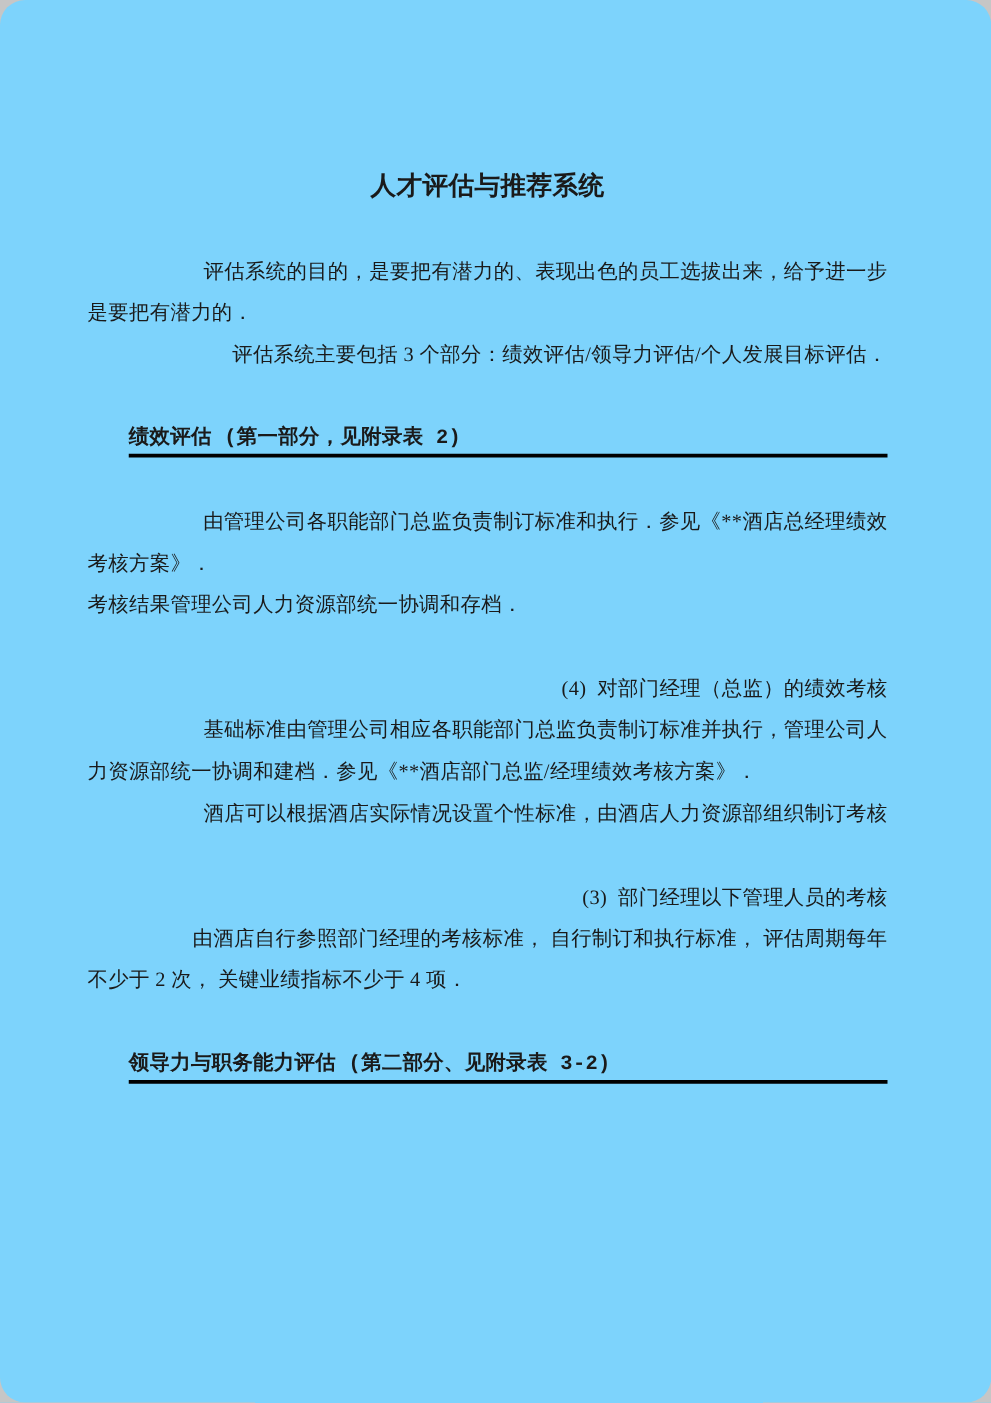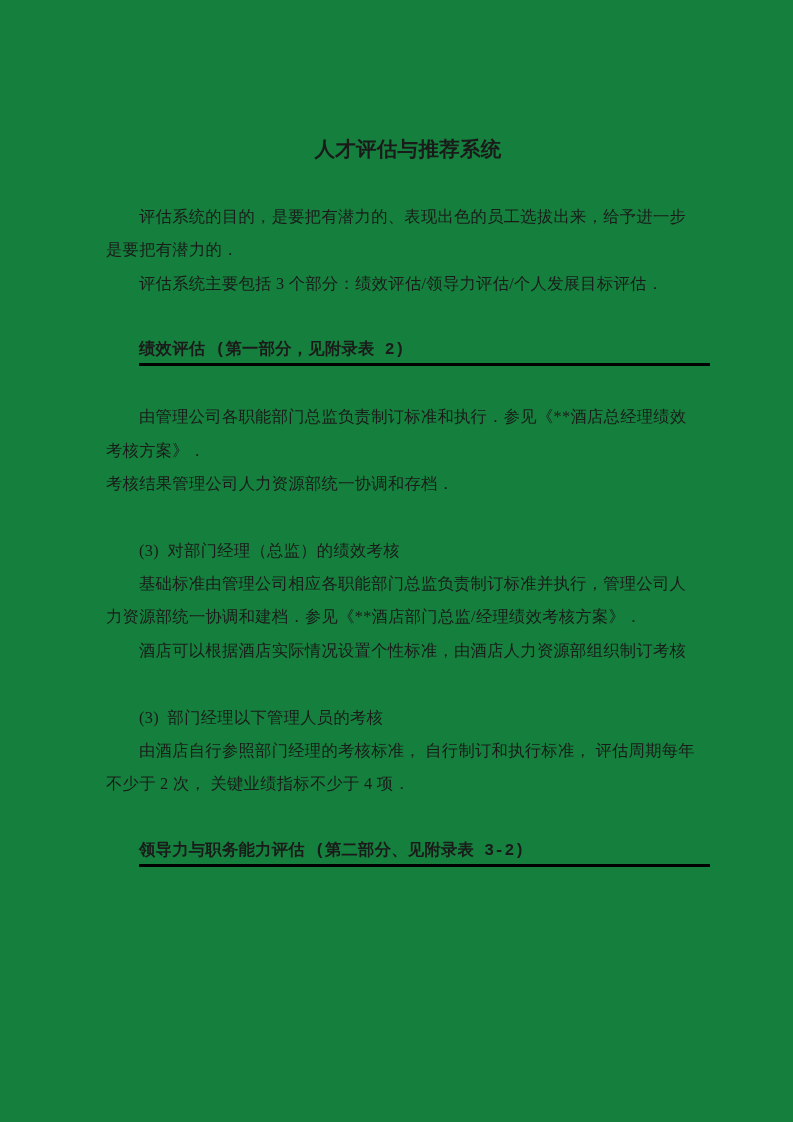--- a/index.html
+++ b/index.html
@@ -1,41 +1,42 @@
 <!DOCTYPE html>
 <html><head>
 <meta charset="utf-8">
 <style>
   html, body { margin: 0; padding: 0; background: #c6c6c6; }
   .page {
     position: relative;
     width: 793px;
     height: 1122px;
     margin: 0 auto;
-    background: #15803d;
+    background: #7dd3fc;
     box-sizing: border-box;
-    padding: 133px 83px 0 106px;
+    padding: 133px 83px 0 70px;
     font-family: "Liberation Serif", "DejaVu Serif", serif;
     color: #1a1a1a;
     overflow: hidden;
+    border-radius: 20px;
   }
   .line {
     position: relative;
     height: 33.4px;
     line-height: 33.4px;
     font-size: 16.3px;
     letter-spacing: 0.3px;
     white-space: pre;
   }
   .line.title {
     text-align: center;
     font-weight: bold;
     font-size: 20.5px;
   }
-  .line.indent { padding-left: 33px; }
+  .line.indent { padding-left: 33px; text-align: right; }
   .line.heading {
     padding-left: 33px;
     font-weight: bold;
     font-family: Liberation Mono, monospace;
   }
   .line.heading::after {
     content: "";
     position: absolute;
     left: 33px;
     right: 0;
@@ -52,21 +53,21 @@
   <div class="line indent">评估系统的目的，是要把有潜力的、表现出色的员工选拔出来，给予进一步</div>
   <div class="line flush">是要把有潜力的．</div>
   <div class="line indent">评估系统主要包括 3 个部分：绩效评估/领导力评估/个人发展目标评估．</div>
   <div class="line blank"></div>
   <div class="line heading">绩效评估 (第一部分，见附录表 2)</div>
   <div class="line blank"></div>
   <div class="line indent">由管理公司各职能部门总监负责制订标准和执行．参见《**酒店总经理绩效</div>
   <div class="line flush">考核方案》．</div>
   <div class="line flush">考核结果管理公司人力资源部统一协调和存档．</div>
   <div class="line blank"></div>
-  <div class="line indent">(3)  对部门经理（总监）的绩效考核</div>
+  <div class="line indent">(4)  对部门经理（总监）的绩效考核</div>
   <div class="line indent">基础标准由管理公司相应各职能部门总监负责制订标准并执行，管理公司人</div>
   <div class="line flush">力资源部统一协调和建档．参见《**酒店部门总监/经理绩效考核方案》．</div>
   <div class="line indent">酒店可以根据酒店实际情况设置个性标准，由酒店人力资源部组织制订考核</div>
   <div class="line blank"></div>
   <div class="line indent">(3)  部门经理以下管理人员的考核</div>
   <div class="line indent">由酒店自行参照部门经理的考核标准， 自行制订和执行标准， 评估周期每年</div>
   <div class="line flush">不少于 2 次， 关键业绩指标不少于 4 项．</div>
   <div class="line blank"></div>
   <div class="line heading">领导力与职务能力评估 (第二部分、见附录表 3-2)</div>
 </div>

